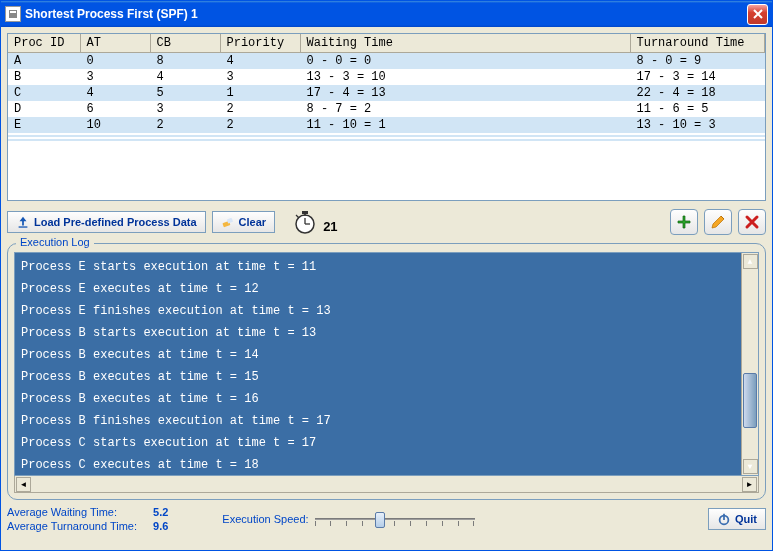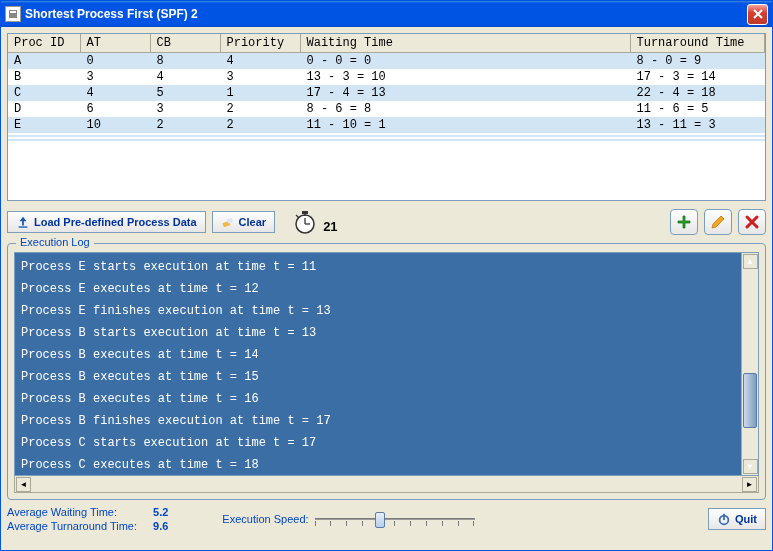--- a/index.html
+++ b/index.html
@@ -55,21 +55,21 @@
 
 .icon-btn {
   width: 28px; height: 26px;
   background: linear-gradient(to bottom,#fefefe,#e6e6e6);
   border:1px solid #7b9ebd;border-radius:4px;
   display:inline-flex;align-items:center;justify-content:center;cursor:pointer;
 }
 .icon-btn svg{width:16px;height:16px}
 
 .fieldset {
-  margin-top: 8px; border: 1px solid #7b9ebd; border-radius: 4px;
+  margin-top: 8px; border: 1px solid #7b9ebd; border-radius: 10px;
   padding: 8px 6px 6px 6px; position: relative;
 }
 .legend {
   position: absolute; top: -8px; left: 8px; background: #ece9d8;
   padding: 0 4px; color: #0046c7; font-size: 11px;
 }
 .log {
   background: #3b6ea5; color: #fff;
   font-family: "Courier New", monospace; font-size: 12px;
   height: 224px; padding: 3px 6px; overflow: hidden;
@@ -104,21 +104,21 @@
 <body>
 
 <div class="window">
   <div class="titlebar">
     <span class="title-icon">
       <svg viewBox="0 0 10 10">
           <rect x="1" y="1" width="8" height="8" fill="#888"></rect>
           <rect x="2" y="2" width="6" height="2" fill="#fff"></rect>
         </svg>
     </span>
-    <span class="title-text">Shortest Process First (SPF) 2</span>
+    <span class="title-text">Shortest Process First (SPF) 1</span>
     <div class="close-btn">
       <svg width="10" height="10" viewBox="0 0 10 10">
           <path d="M1 1 L9 9 M9 1 L1 9" stroke="#fff" stroke-width="2"></path>
         </svg>
     </div>
   </div>
 
   <div class="content">
     <div class="table-wrap">
       <table>
@@ -155,30 +155,30 @@
               <td>5</td>
               <td>1</td>
               <td>17 - 4 = 13</td>
               <td>22 - 4 = 18</td>
             </tr>
             <tr>
               <td>D</td>
               <td>6</td>
               <td>3</td>
               <td>2</td>
-              <td>8 - 6 = 8</td>
+              <td>8 - 7 = 2</td>
               <td>11 - 6 = 5</td>
             </tr>
             <tr>
               <td>E</td>
               <td>10</td>
               <td>2</td>
               <td>2</td>
               <td>11 - 10 = 1</td>
-              <td>13 - 11 = 3</td>
+              <td>13 - 10 = 3</td>
             </tr>
             <tr>
               <td></td>
               <td></td>
               <td></td>
               <td></td>
               <td></td>
               <td></td>
             </tr>
             <tr>

